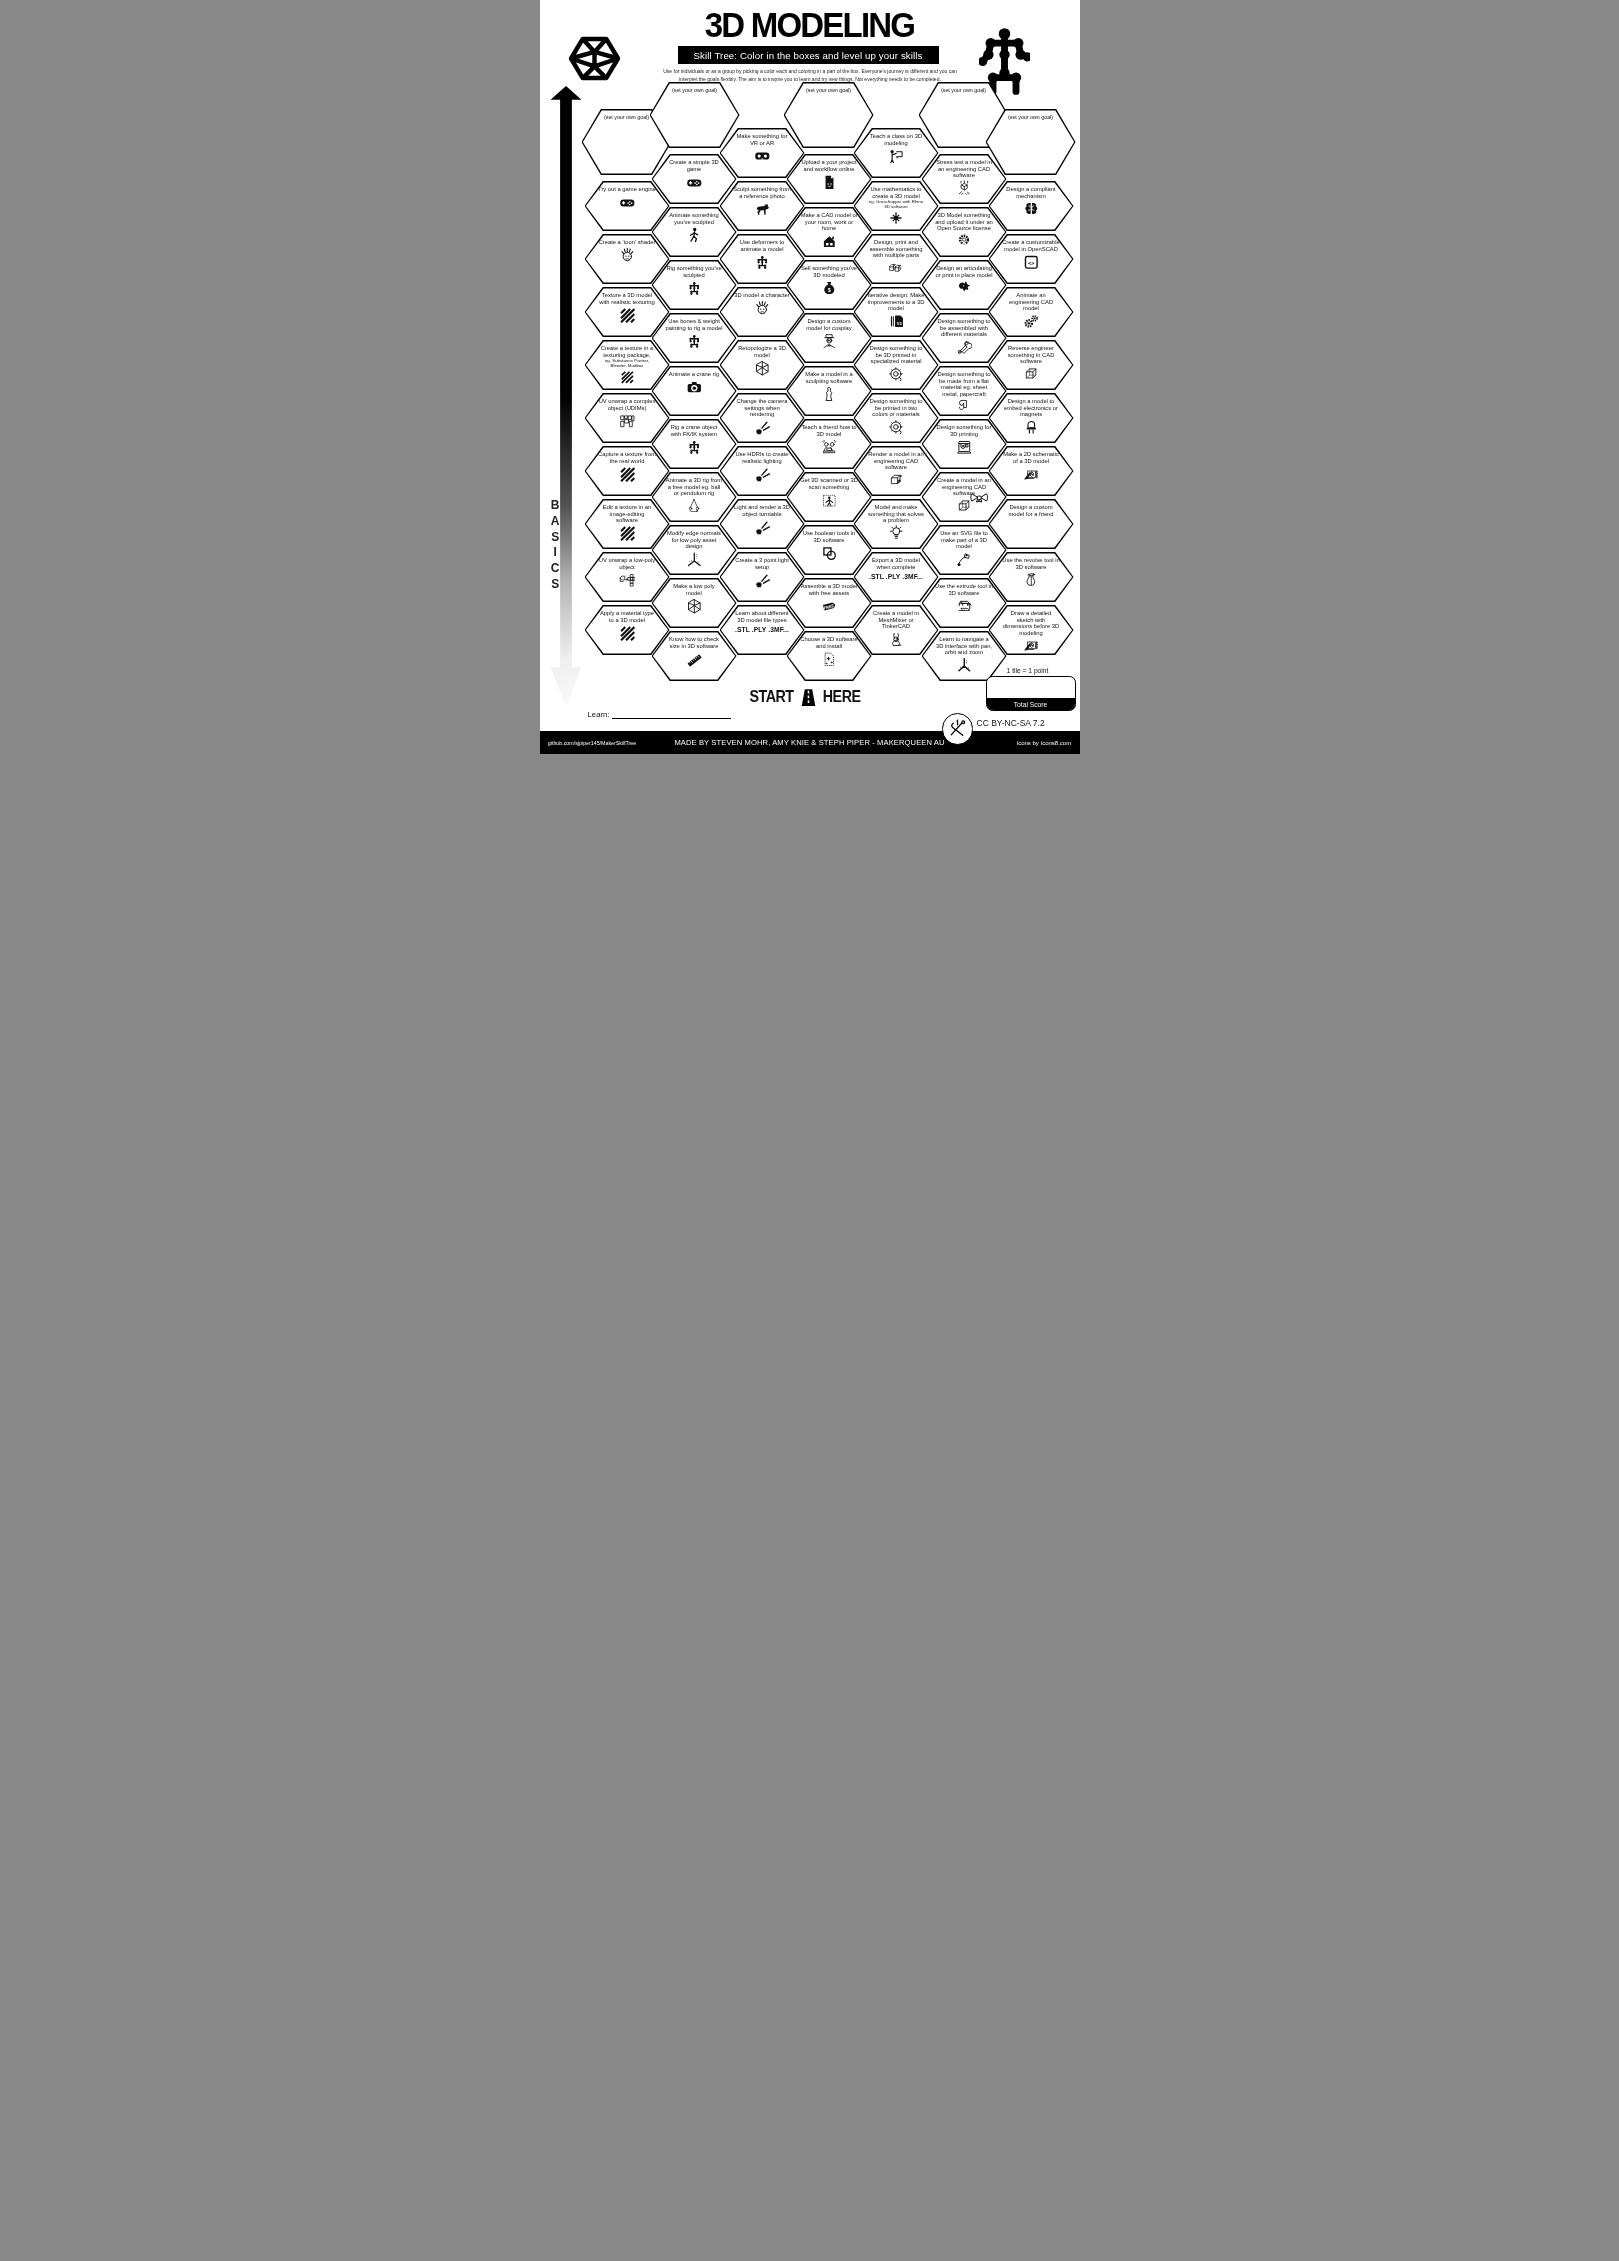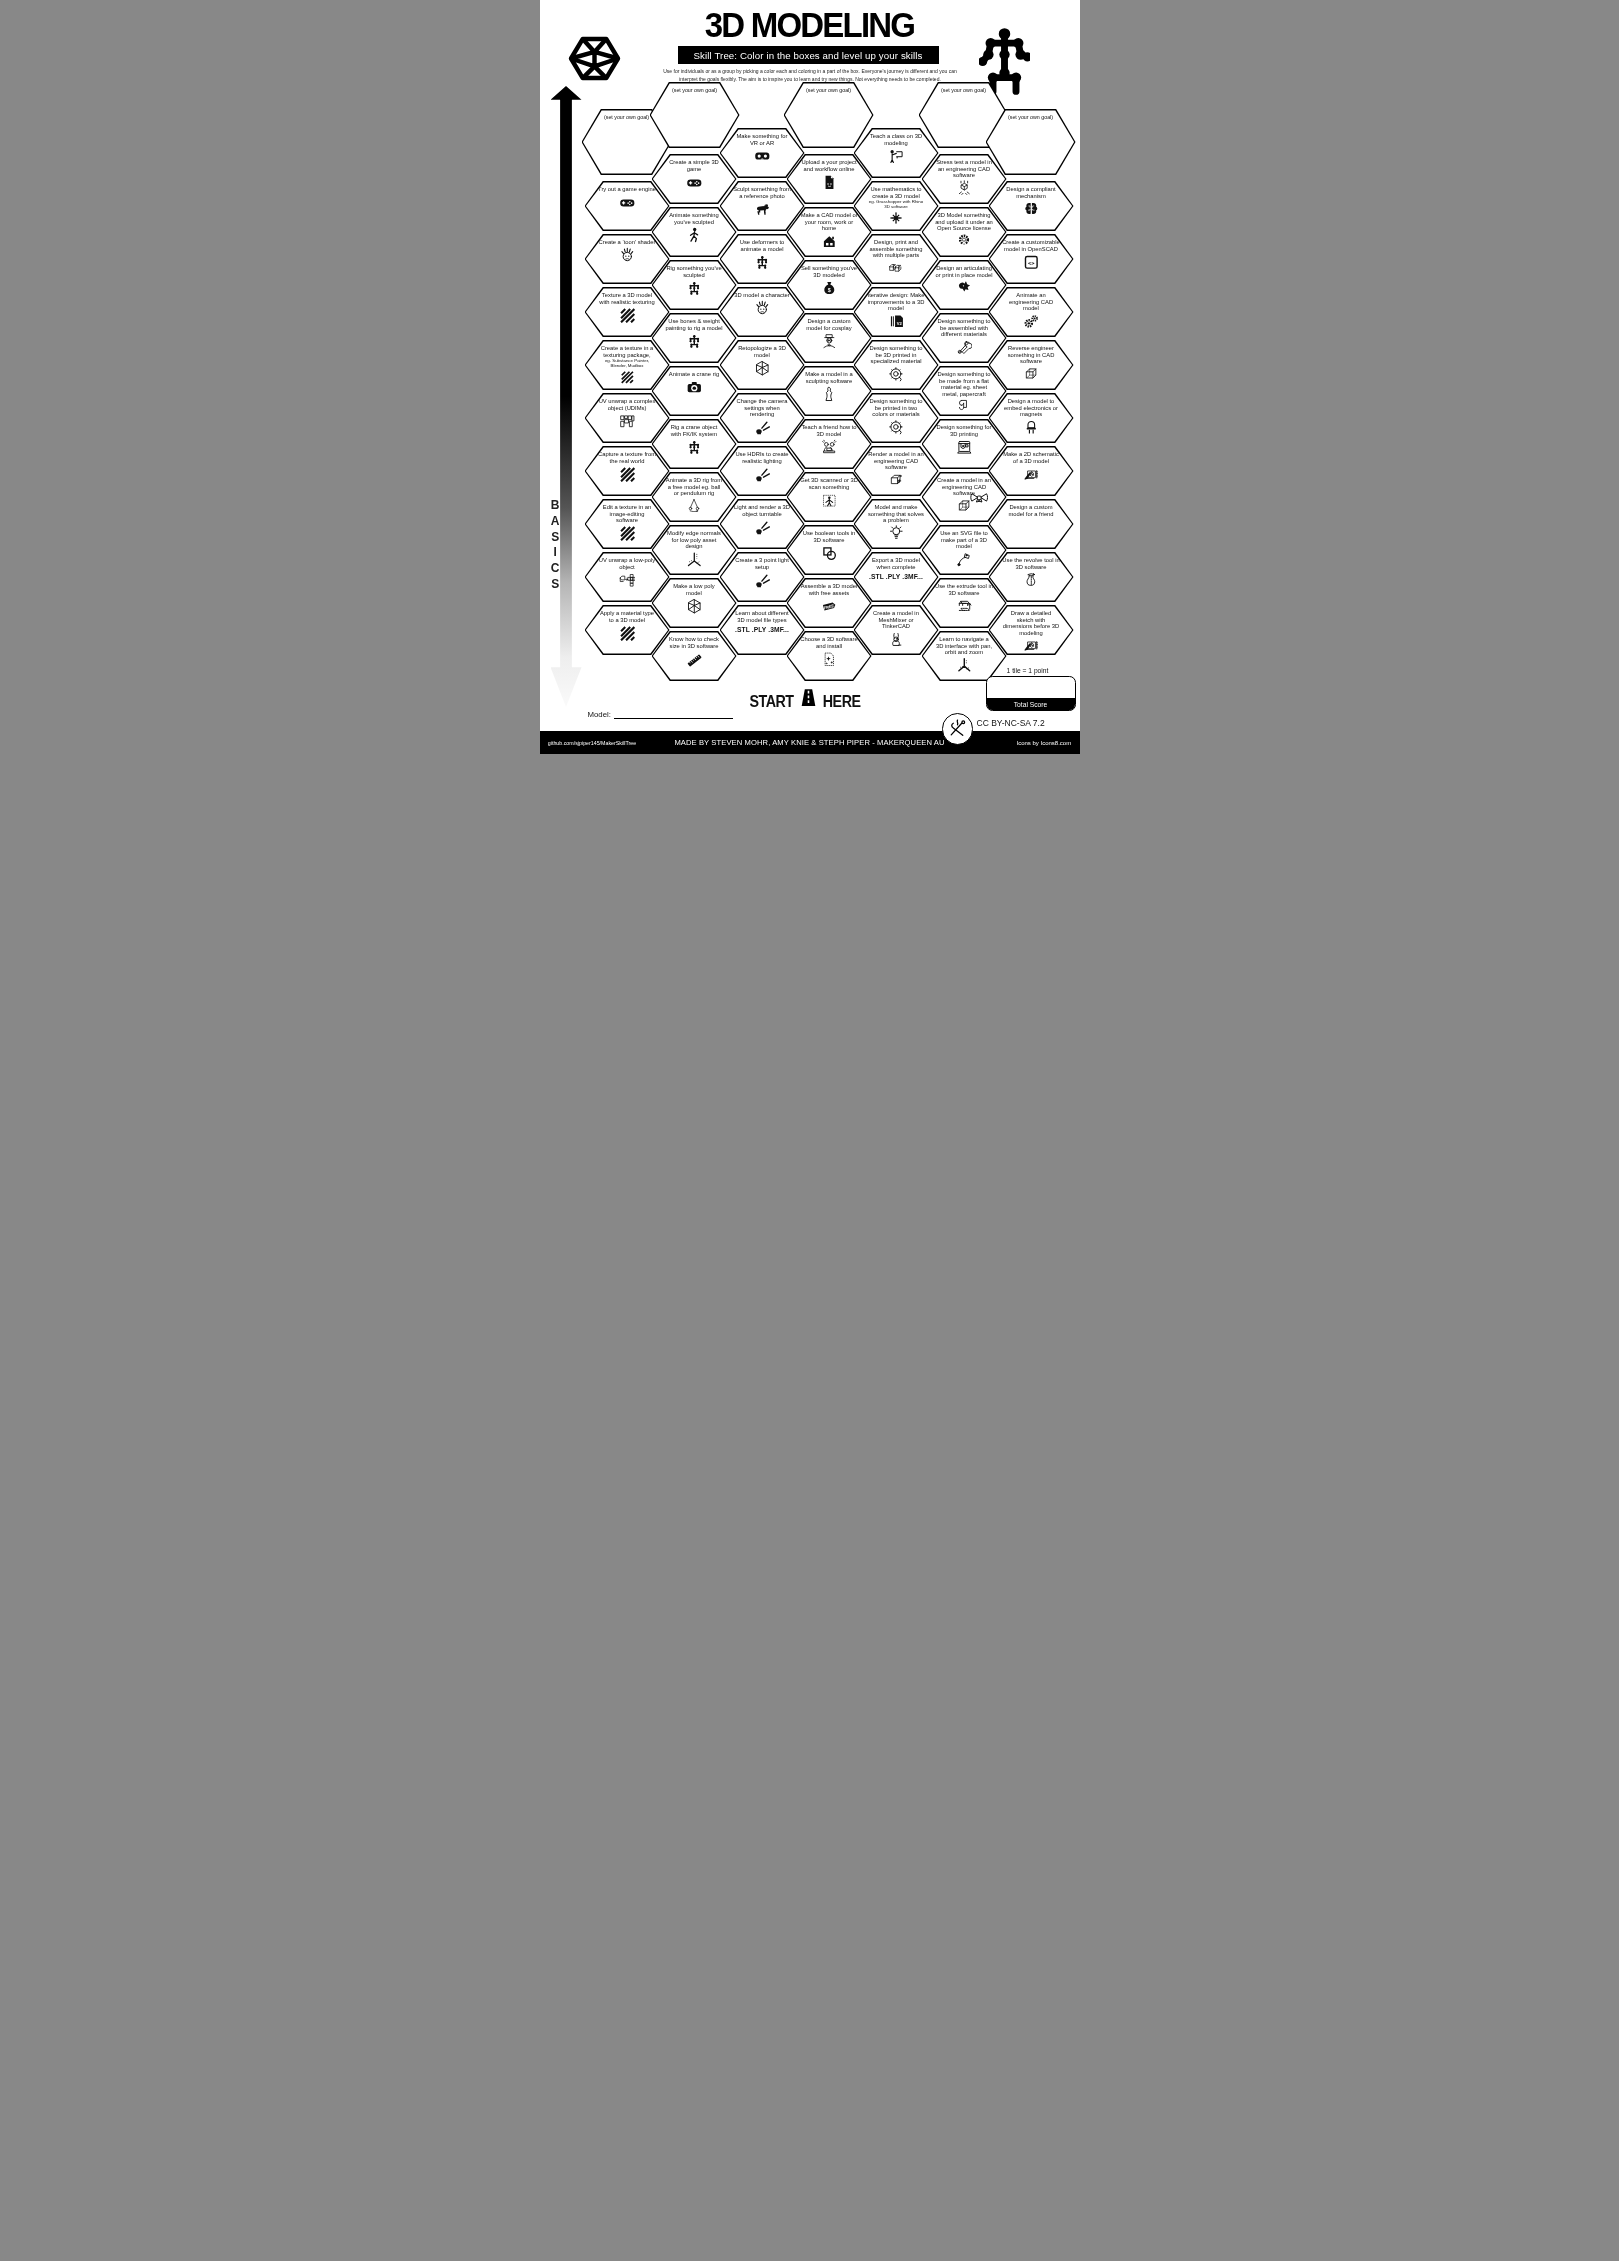--- a/index.html
+++ b/index.html
@@ -35,21 +35,21 @@
        clip-path:polygon(0 50%,21.5% 0,78.5% 0,100% 50%,78.5% 100%,21.5% 100%);
        display:flex;flex-direction:column;align-items:center;justify-content:flex-start;
        padding:4.1px 12px 1.8px 12px;box-sizing:border-box;text-align:center;}
   .hex-label{font-size:5.8px;line-height:1.1;color:#111;}
   .hex-sub{font-size:4.4px;line-height:1.12;color:#111;margin-top:0.5px;}
   .hex-bold{font-size:6.7px;font-weight:800;margin-top:2.8px;letter-spacing:0.1px;}
   .hex-goal-label{font-size:5.3px;color:#111;margin-top:0;}
   .hex-icon{margin-top:1.4px;flex:0 0 auto;}
 
   
-  #start-here{position:absolute;left:210px;top:688px;display:flex;align-items:flex-end;gap:4.1px;}
+  #start-here{position:absolute;left:210px;top:688px;display:flex;align-items:flex-start;gap:4.1px;}
   .start-word{font-size:14.3px;font-weight:900;letter-spacing:-0.5px;transform:scaleY(1.15);}
   #legend-tile{position:absolute;left:442px;top:667px;width:92px;text-align:center;font-size:6.7px;}
   #score-box{position:absolute;left:446px;top:676px;width:88px;height:33px;border:1.4px solid #000;
              border-radius:6.5px;overflow:hidden;background:#fff;}
   #score-band{position:absolute;left:0;right:0;bottom:0;height:12px;background:#000;color:#fff;
               font-size:6.7px;display:flex;align-items:center;justify-content:center;}
   #name-row{position:absolute;left:48px;top:710px;display:flex;align-items:flex-end;font-size:7.8px;}
   #name-line{display:inline-block;width:119px;border-bottom:1.2px solid #000;height:7.4px;margin-left:2.8px;}
   #cc-text{position:absolute;left:437px;top:718px;font-size:8.5px;color:#111;}
   #cc-badge{position:absolute;left:402px;top:713px;width:29.5px;height:29.5px;border-radius:50%;
@@ -974,21 +974,21 @@
     </span>
     <span class="start-word">HERE</span>
   </div>
 
   <div id="legend-tile">1 tile = 1 point</div>
   <div id="score-box">
     <div id="score-band">Total Score</div>
   </div>
 
   <div id="name-row">
-    <span>Model:</span>
+    <span>Learn:</span>
     <span id="name-line"></span>
   </div>
 
   <div id="cc-badge">
     <svg width="21" height="21" viewBox="0 0 40 40">
       <g stroke="#000" stroke-width="2.4" fill="none" stroke-linecap="round">
         <path d="M8 32 L28 10"></path>
           <path d="M12 10 C8 12 8 17 12 19 L30 33"></path>
         <path d="M20 4 C18 8 22 9 20 13"></path>
           <circle cx="31" cy="8" r="2.6"></circle>

